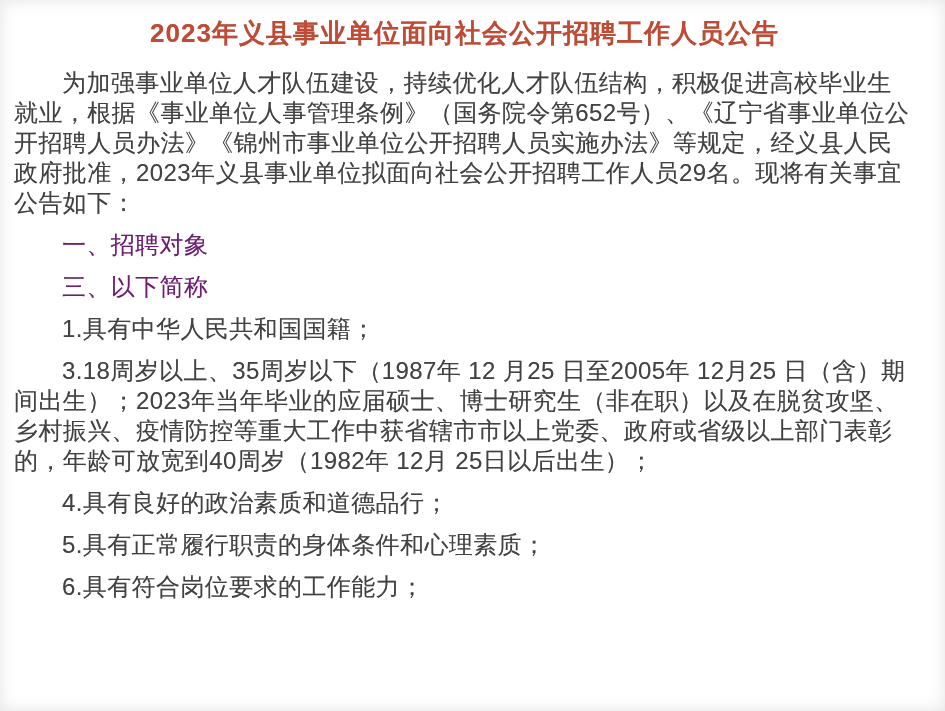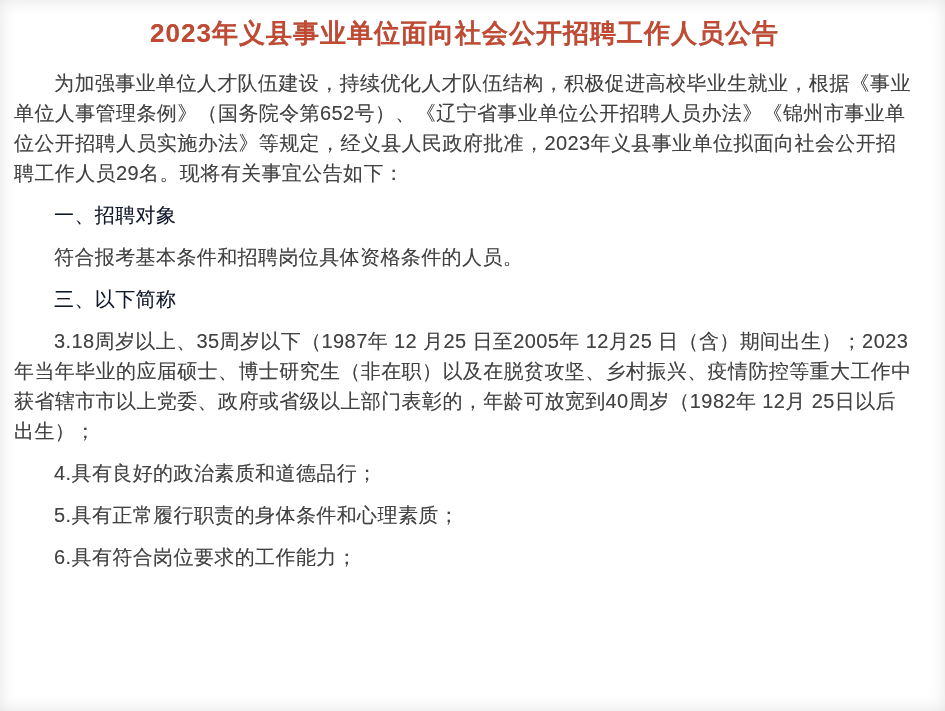--- a/index.html
+++ b/index.html
@@ -28,49 +28,49 @@
     margin: 4px 0 20px 0;
     font-size: 26px;
     line-height: 30px;
     font-weight: bold;
     text-align: center;
     letter-spacing: 1px;
     color: #c24a33;
   }
   .para, .heading {
     margin: 0 0 12px 0;
-    font-size: 20px;
+    font-size: 24px;
     line-height: 30px;
     font-weight: 400;
     letter-spacing: 0.4px;
     text-indent: 2em;
     color: #424242;
     text-align: left;
   }
   .heading {
-    color: #0f172a;
+    color: #701a75;
   }
 </style>
 </head>
 <body>
 
 <div class="page" style="color: rgb(66, 66, 66);">
 
   <h1 class="doc-title" style="color: rgb(194, 74, 51);">2023年义县事业单位面向社会公开招聘工作人员公告</h1>
 
   <p class="para">为加强事业单位人才队伍建设，持续优化人才队伍结构，积极促进高校毕业生就业，根据《事业单位人事管理条例》（国务院令第652号）、《辽宁省事业单位公开招聘人员办法》《锦州市事业单位公开招聘人员实施办法》等规定，经义县人民政府批准，2023年义县事业单位拟面向社会公开招聘工作人员29名。现将有关事宜公告如下：</p>
 
   <h2 class="heading">一、招聘对象</h2>
 
-  <p class="para">符合报考基本条件和招聘岗位具体资格条件的人员。</p>
 
 
 
   <h2 class="heading">三、以下简称</h2>
 
+  <p class="para">1.具有中华人民共和国国籍；</p>
 
 
   <p class="para">3.18周岁以上、35周岁以下（1987年 12 月25 日至2005年 12月25 日（含）期间出生）；2023年当年毕业的应届硕士、博士研究生（非在职）以及在脱贫攻坚、乡村振兴、疫情防控等重大工作中获省辖市市以上党委、政府或省级以上部门表彰的，年龄可放宽到40周岁（1982年 12月 25日以后出生）；</p>
 
   <p class="para">4.具有良好的政治素质和道德品行；</p>
 
   <p class="para">5.具有正常履行职责的身体条件和心理素质；</p>
 
   <p class="para">6.具有符合岗位要求的工作能力；</p>
 

